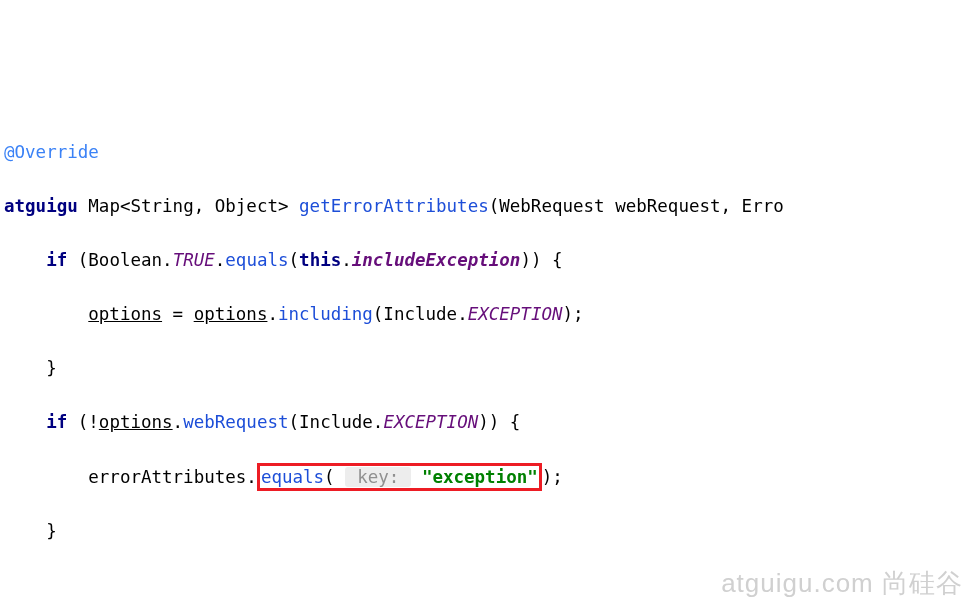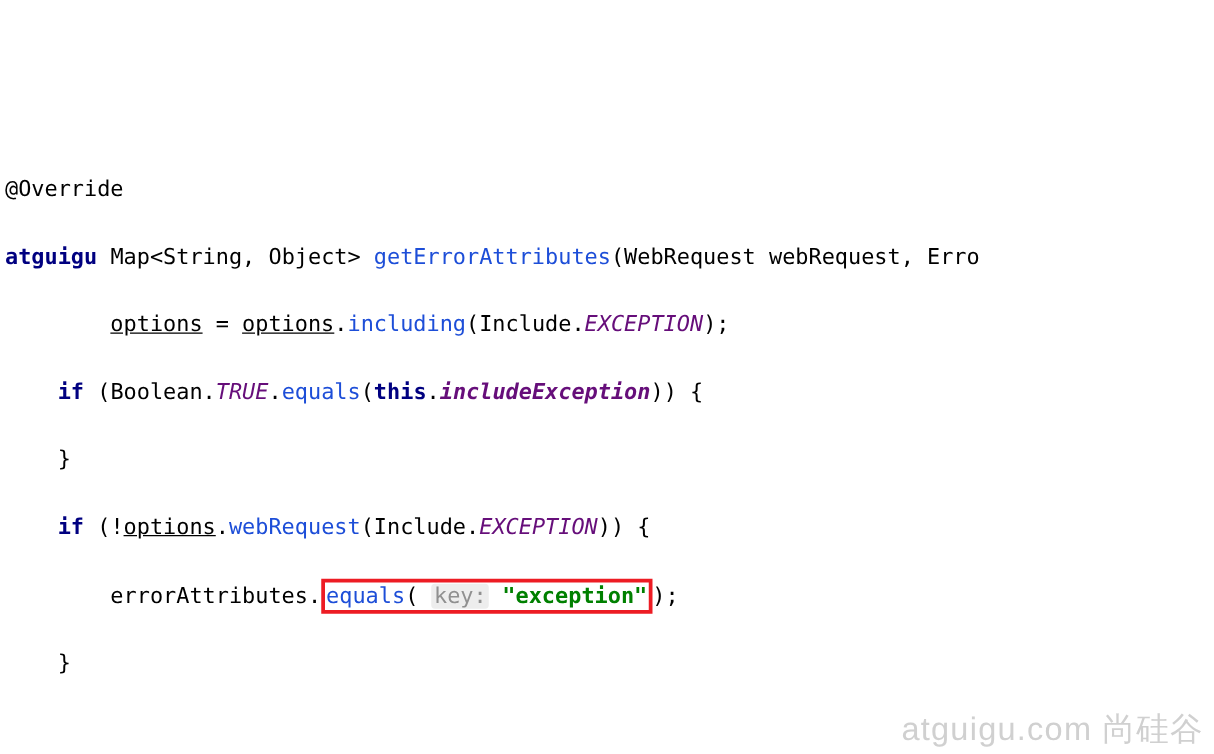--- a/index.html
+++ b/index.html
@@ -10,51 +10,51 @@
     font-size: 17.5px;
     line-height: 27px;
     white-space: pre;
     overflow: hidden;
     width: 971px;
     height: 603px;
     box-sizing: border-box;
     position: relative;
   }
   .line { display: block; }
-  .k-annot { color: #000000; }
+  .k-annot { color: #3b82f6; }
   .k-key   { color: #000080; font-weight: bold; }
   .k-type  { color: #000000; margin-top: 33px; }
   .k-method{ color: #1d4ed8; }
   .k-field { color: #660e7a; font-weight: bold; font-style: italic; }
   .k-const { color: #660e7a; font-style: italic; }
   .k-local { color: #000000; }
   .k-localU{ color: #000000; text-decoration: underline; }
   .k-str   { color: #008000; font-weight: bold; }
-  .k-hint  { color: #909090; background:#ededed; border-radius:3px; padding:0 2px; font-weight:normal;}
+  .k-hint  { color: #909090; background:#ededed; border-radius:3px; padding:0 12px; font-weight:normal;}
   .redbox  { border: 3px solid #ed1c24; padding: 0 1px; display:inline-block; line-height:22px; }
   .watermark {
     position: absolute;
     right: 8px;
     bottom: 6px;
     font-family: "Microsoft YaHei", sans-serif;
     font-size: 26px;
     color: #d0d0d0;
     letter-spacing: 1px;
   }
 </style>
 </head>
 <body>
 
 
 
 <div>
 <span class="line"><span class="k-annot">@Override</span></span>
 <span class="line"><span class="k-key">atguigu</span> <span class="k-type">Map</span>&lt;<span class="k-type">String</span>, <span class="k-type">Object</span>&gt; <span class="k-method">getErrorAttributes</span>(<span class="k-type">WebRequest</span> <span class="k-local">webRequest</span>, <span class="k-type">Erro</span></span>
+<span class="line">    <span class="k-key">if</span> (<span class="k-type">Boolean</span>.<span class="k-const">TRUE</span>.<span class="k-method">equals</span>(<span class="k-key">this</span>.<span class="k-field">includeException</span>)) {</span>
 <span class="line">        <span class="k-localU">options</span> = <span class="k-localU">options</span>.<span class="k-method">including</span>(<span class="k-type">Include</span>.<span class="k-const">EXCEPTION</span>);</span>
-<span class="line">    <span class="k-key">if</span> (<span class="k-type">Boolean</span>.<span class="k-const">TRUE</span>.<span class="k-method">equals</span>(<span class="k-key">this</span>.<span class="k-field">includeException</span>)) {</span>
 <span class="line">    }</span>
 <span class="line">    <span class="k-key">if</span> (!<span class="k-localU">options</span>.<span class="k-method">webRequest</span>(<span class="k-type">Include</span>.<span class="k-const">EXCEPTION</span>)) {</span>
 <span class="line">        <span class="k-local">errorAttributes</span>.<span class="redbox"><span class="k-method">equals</span>( <span class="k-hint">key:</span> <span class="k-str">"exception"</span></span>);</span>
 <span class="line">    }</span>
 
 
 
 
 
 

